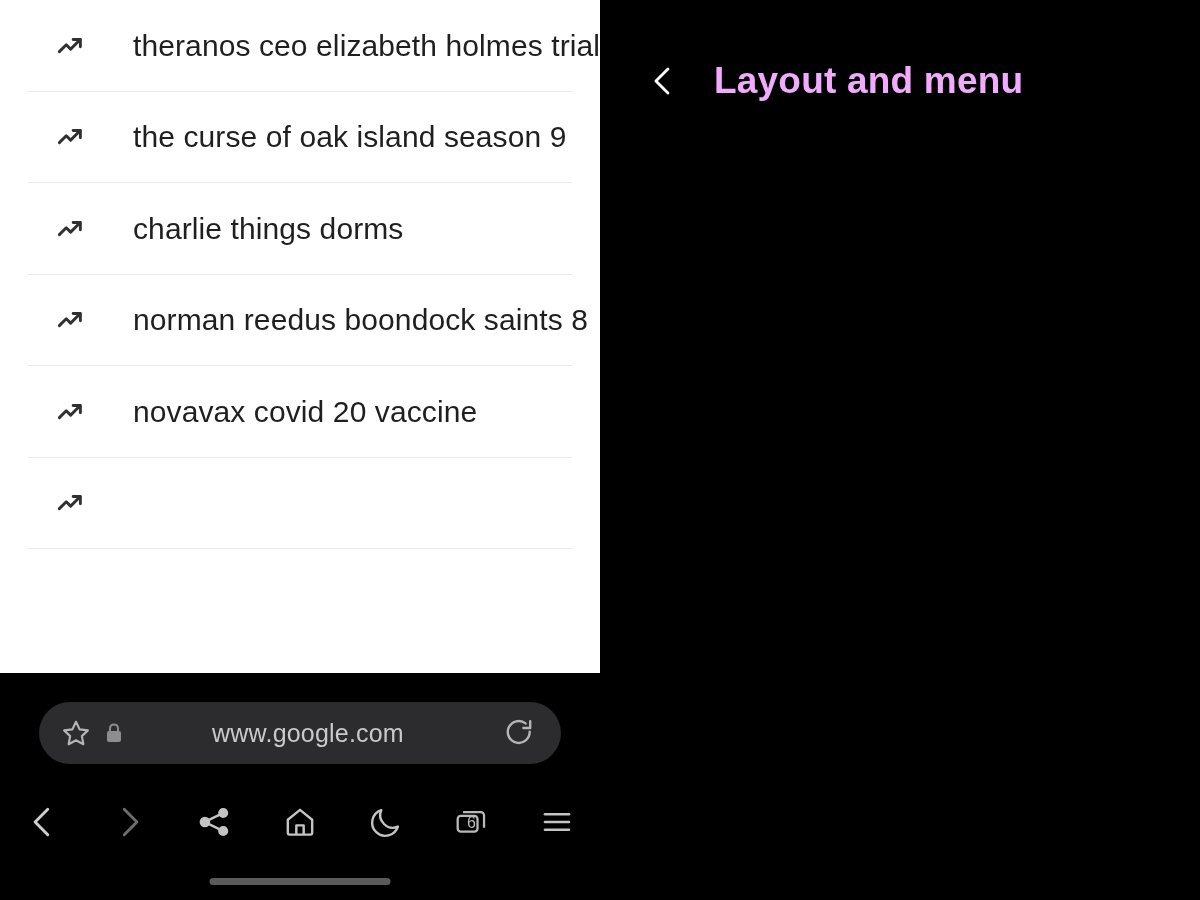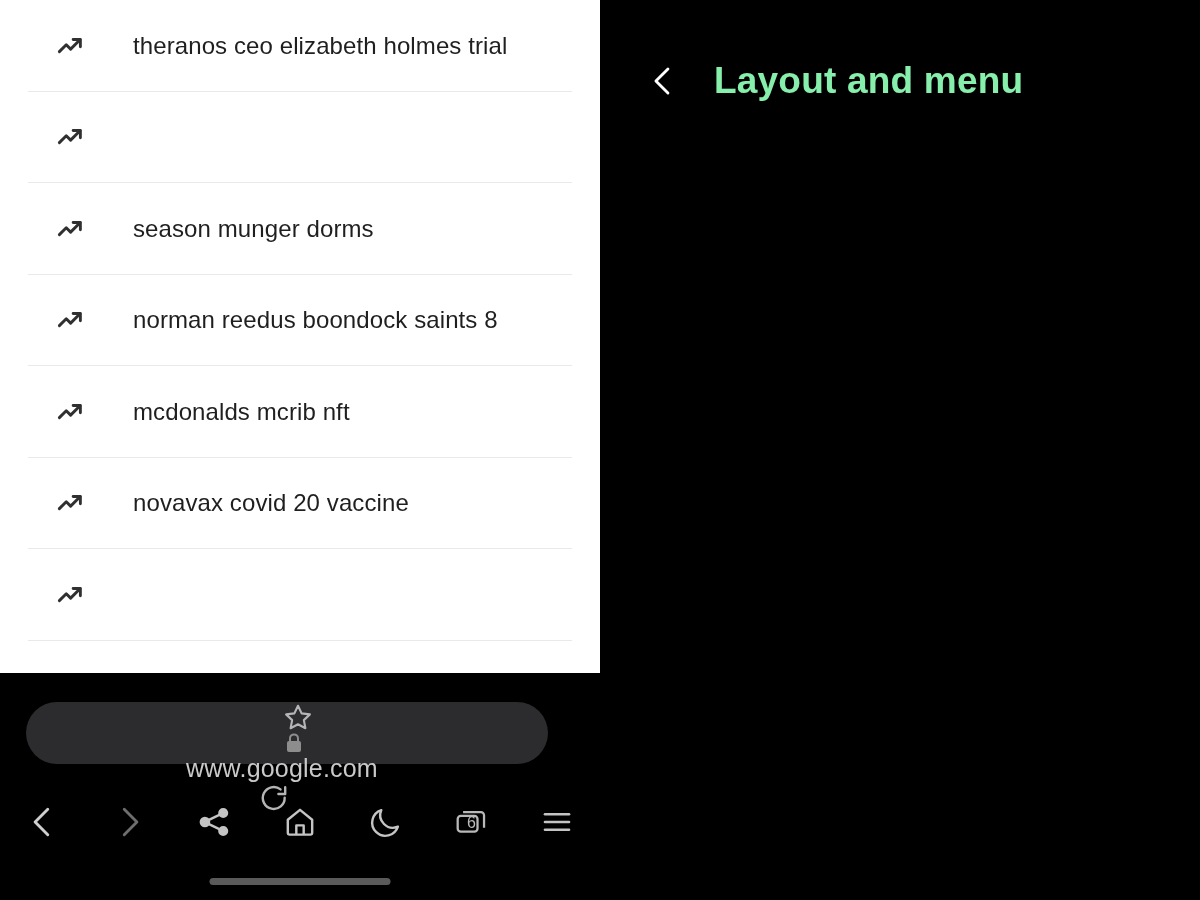--- a/index.html
+++ b/index.html
@@ -37,42 +37,41 @@
     height:1px;
     background:#e9e9e9;
   }
   .trend-icon {
     width:30px; height:30px;
     flex:0 0 30px;
     display:block;
   }
   .sugg-text {
     margin-left:48px;
-    font-size:24px;
+    font-size:30px;
     color:#1f1f1f;
     letter-spacing:.1px;
     white-space:nowrap;
   }
 
   
   .browser-chrome {
     position:absolute;
     left:0; top:673px;
     width:600px; height:227px;
     background:#000;
   }
   .addr-bar {
     position:absolute;
-    left:26px; top:29px;
+    left:39px; top:29px;
     width:522px; height:62px;
     background:#2c2c2e;
     border-radius:31px;
     display:flex;
     align-items:center;
-    flex-direction:column;
   }
   .addr-star { margin-left:22px; width:30px; height:30px; display:block; }
   .addr-lock { margin-left:14px; width:18px; height:22px; display:block; }
   .addr-url {
     flex:1;
     text-align:center;
     font-size:25px;
     color:#c9c9c9;
     letter-spacing:.2px;
     margin-left:-10px;
@@ -125,21 +124,21 @@
     width:600px; height:78px;
     display:flex;
     align-items:center;
     padding-left:46px;
   }
   .back-chevron { width:34px; height:34px; display:block; flex:0 0 34px; }
   .settings-title {
     margin-left:34px;
     font-size:37px;
     font-weight:bold;
-    color:#86efac;
+    color:#f0abfc;
     letter-spacing:.2px;
   }
 </style>
 </head>
 <body>
 
 <div class="screen">
 
   <div class="left-panel">
 
@@ -155,51 +154,43 @@
         <span class="sugg-text">theranos ceo elizabeth holmes trial</span>
       </div>
 
       <div class="sugg-row">
         <span class="trend-icon">
           <svg viewBox="0 0 24 24" width="30" height="30" fill="none" stroke="#303030" stroke-width="2.3" stroke-linecap="round" stroke-linejoin="round">
             <polyline points="3.5,16.5 9,11 12.5,14.5 20,7"></polyline>
             <polyline points="14.5,6.8 20.3,6.8 20.3,12.6"></polyline>
           </svg>
         </span>
-      </div>
-
-      <div class="sugg-row">
-        <span class="trend-icon">
-          <svg viewBox="0 0 24 24" width="30" height="30" fill="none" stroke="#303030" stroke-width="2.3" stroke-linecap="round" stroke-linejoin="round">
-            <polyline points="3.5,16.5 9,11 12.5,14.5 20,7"></polyline>
-            <polyline points="14.5,6.8 20.3,6.8 20.3,12.6"></polyline>
-          </svg>
-        </span>
-        <span class="sugg-text">season munger dorms</span>
+        <span class="sugg-text">the curse of oak island season 9</span>
+      </div>
+
+      <div class="sugg-row">
+        <span class="trend-icon">
+          <svg viewBox="0 0 24 24" width="30" height="30" fill="none" stroke="#303030" stroke-width="2.3" stroke-linecap="round" stroke-linejoin="round">
+            <polyline points="3.5,16.5 9,11 12.5,14.5 20,7"></polyline>
+            <polyline points="14.5,6.8 20.3,6.8 20.3,12.6"></polyline>
+          </svg>
+        </span>
+        <span class="sugg-text">charlie things dorms</span>
       </div>
 
       <div class="sugg-row">
         <span class="trend-icon">
           <svg viewBox="0 0 24 24" width="30" height="30" fill="none" stroke="#303030" stroke-width="2.3" stroke-linecap="round" stroke-linejoin="round">
             <polyline points="3.5,16.5 9,11 12.5,14.5 20,7"></polyline>
             <polyline points="14.5,6.8 20.3,6.8 20.3,12.6"></polyline>
           </svg>
         </span>
         <span class="sugg-text">norman reedus boondock saints 8</span>
       </div>
 
-      <div class="sugg-row">
-        <span class="trend-icon">
-          <svg viewBox="0 0 24 24" width="30" height="30" fill="none" stroke="#303030" stroke-width="2.3" stroke-linecap="round" stroke-linejoin="round">
-            <polyline points="3.5,16.5 9,11 12.5,14.5 20,7"></polyline>
-            <polyline points="14.5,6.8 20.3,6.8 20.3,12.6"></polyline>
-          </svg>
-        </span>
-        <span class="sugg-text">mcdonalds mcrib nft</span>
-      </div>
 
       <div class="sugg-row">
         <span class="trend-icon">
           <svg viewBox="0 0 24 24" width="30" height="30" fill="none" stroke="#303030" stroke-width="2.3" stroke-linecap="round" stroke-linejoin="round">
             <polyline points="3.5,16.5 9,11 12.5,14.5 20,7"></polyline>
             <polyline points="14.5,6.8 20.3,6.8 20.3,12.6"></polyline>
           </svg>
         </span>
         <span class="sugg-text">novavax covid 20 vaccine</span>
       </div>

